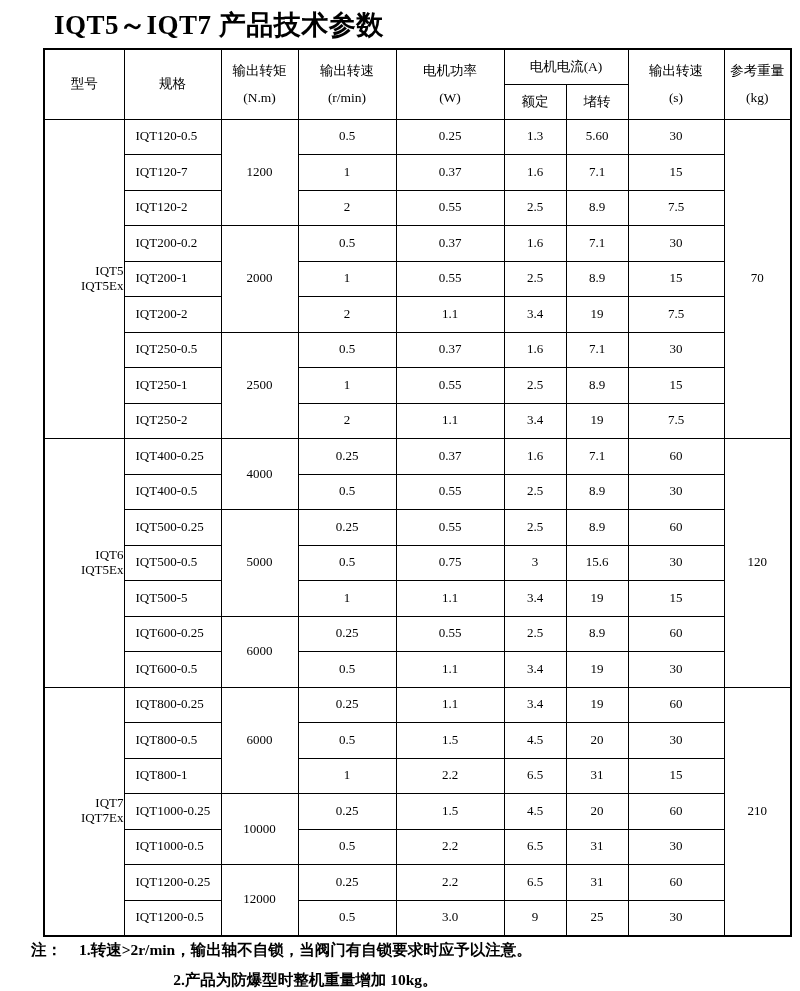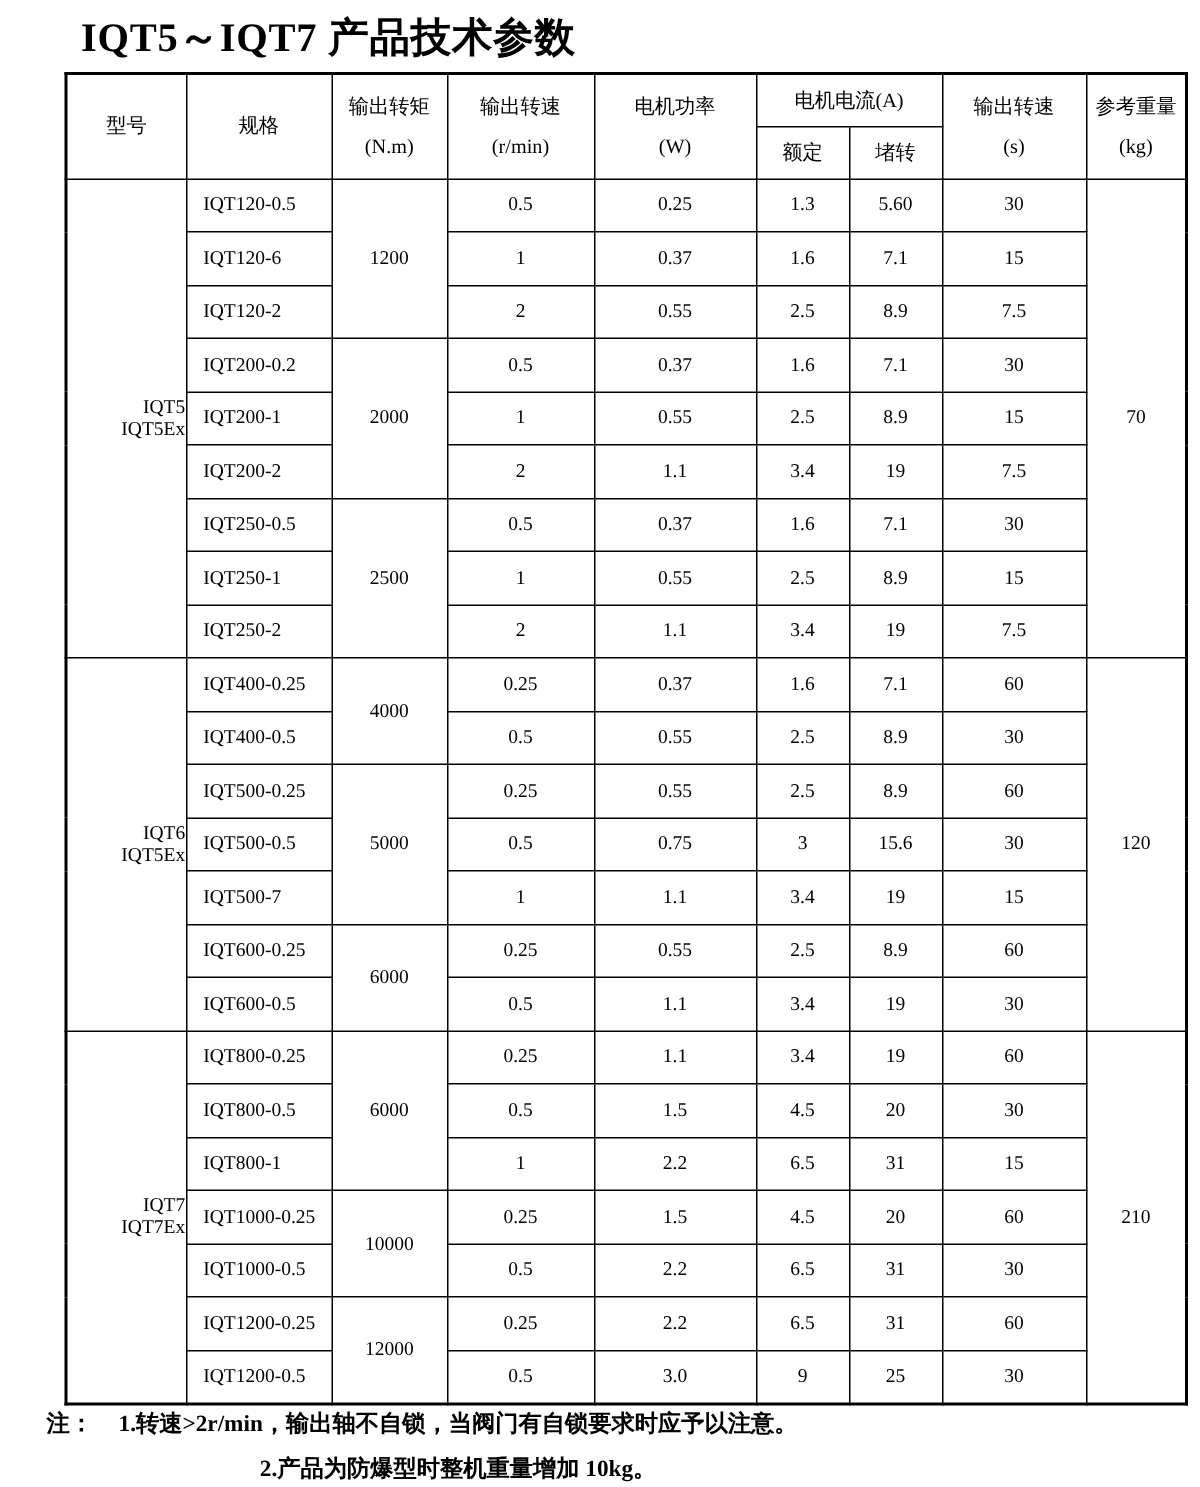--- a/index.html
+++ b/index.html
@@ -103,21 +103,21 @@
         <td class="spec-cell">IQT120-0.5</td>
         <td class="num" rowspan="3">1200</td>
         <td class="num">0.5</td>
         <td class="num">0.25</td>
         <td class="num">1.3</td>
         <td class="num">5.60</td>
         <td class="num">30</td>
         <td class="num" rowspan="9">70</td>
       </tr>
       <tr>
-        <td class="spec-cell">IQT120-6</td>
+        <td class="spec-cell">IQT120-7</td>
         <td class="num">1</td>
         <td class="num">0.37</td>
         <td class="num">1.6</td>
         <td class="num">7.1</td>
         <td class="num">15</td>
       </tr>
       <tr>
         <td class="spec-cell">IQT120-2</td>
         <td class="num">2</td>
         <td class="num">0.55</td>
@@ -208,21 +208,21 @@
       </tr>
       <tr>
         <td class="spec-cell">IQT500-0.5</td>
         <td class="num">0.5</td>
         <td class="num">0.75</td>
         <td class="num">3</td>
         <td class="num">15.6</td>
         <td class="num">30</td>
       </tr>
       <tr>
-        <td class="spec-cell">IQT500-7</td>
+        <td class="spec-cell">IQT500-5</td>
         <td class="num">1</td>
         <td class="num">1.1</td>
         <td class="num">3.4</td>
         <td class="num">19</td>
         <td class="num">15</td>
       </tr>
       <tr>
         <td class="spec-cell">IQT600-0.25</td>
         <td class="num" rowspan="2">6000</td>
         <td class="num">0.25</td>

